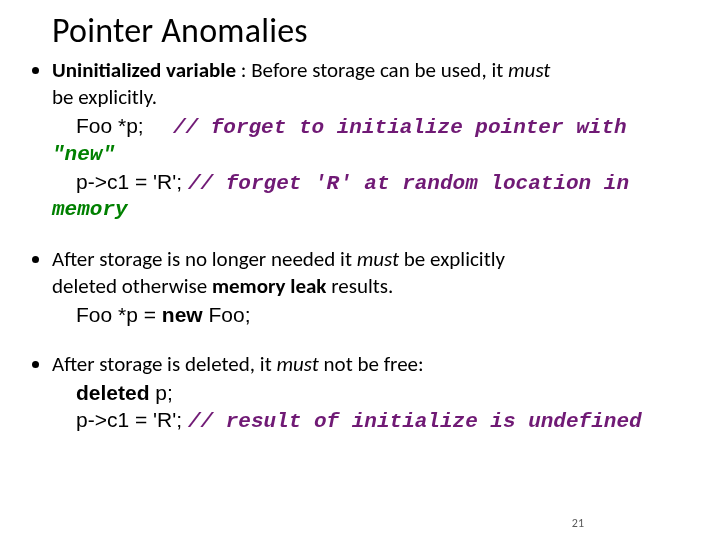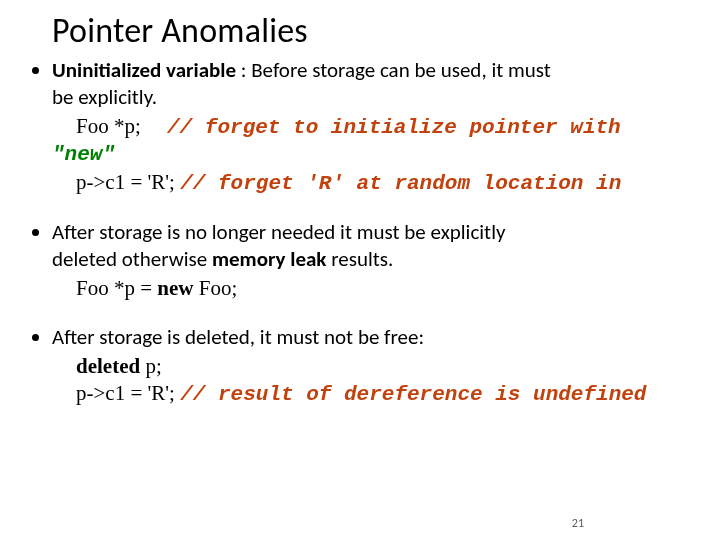--- a/index.html
+++ b/index.html
@@ -29,32 +29,32 @@
     list-style: disc;
     margin: 0;
     padding-left: 24px;
   }
   ul.top > li {
     font-size: 21px;
     line-height: 1.28;
     margin-bottom: 22px;
   }
   .mono {
-    font-family: Liberation Serif, serif;
+    font-family: Liberation Sans, sans-serif;
     font-size: 21px;
   }
   .comment {
     font-family: "Courier New", Courier, monospace;
     font-style: italic;
     font-weight: bold;
-    color: #c2410c;
+    color: #701a75;
     text-align: center;
   }
   .bold { font-weight: bold; }
-  .italic { }
+  .italic { font-style: italic; }
   .codeblock {
     margin-left: 24px;
     margin-top: 2px;
   }
   .codeblock .line {
     white-space: pre;
     font-size: 21px;
     line-height: 1.28;
   }
   .comment-continue {
@@ -80,34 +80,35 @@
   <h1 class="title">Pointer Anomalies</h1>
 
   <ul class="top">
 
     <li>
       <span class="bold">Uninitialized variable</span><span> : Before storage can be used, it </span><span class="italic">must</span><span> be explicitly.</span>
       <div class="codeblock">
         <div class="line"><span class="mono">Foo *p;</span><span class="mono">     </span><span class="comment">// forget to initialize pointer with</span></div>
         <div class="comment-continue" style="margin-left:-24px;">"new"</div>
         <div class="line"><span class="mono">p-&gt;c1 = 'R';</span><span class="mono"> </span><span class="comment">// forget 'R' at random location in</span></div>
+        <div class="comment-continue" style="margin-left:-24px;">memory</div>
       </div>
     </li>
 
     <li>
       <span>After storage is no longer needed it </span><span class="italic">must</span><span> be explicitly deleted otherwise </span><span class="bold">memory leak</span><span> results.</span>
       <div class="codeblock">
         <div class="line"><span class="mono">Foo *p = </span><span class="mono bold">new</span><span class="mono"> Foo;</span></div>
       </div>
     </li>
 
     <li>
       <span>After storage is deleted, it </span><span class="italic">must</span><span> not be free:</span>
       <div class="codeblock">
         <div class="line"><span class="mono bold">deleted</span><span class="mono"> p;</span></div>
-        <div class="line"><span class="mono">p-&gt;c1 = 'R'; </span><span class="comment">// result of dereference is undefined</span></div>
+        <div class="line"><span class="mono">p-&gt;c1 = 'R'; </span><span class="comment">// result of initialize is undefined</span></div>
       </div>
     </li>
 
   </ul>
 
   <div class="pagenum">21</div>
 </div>
 
 </body></html>

